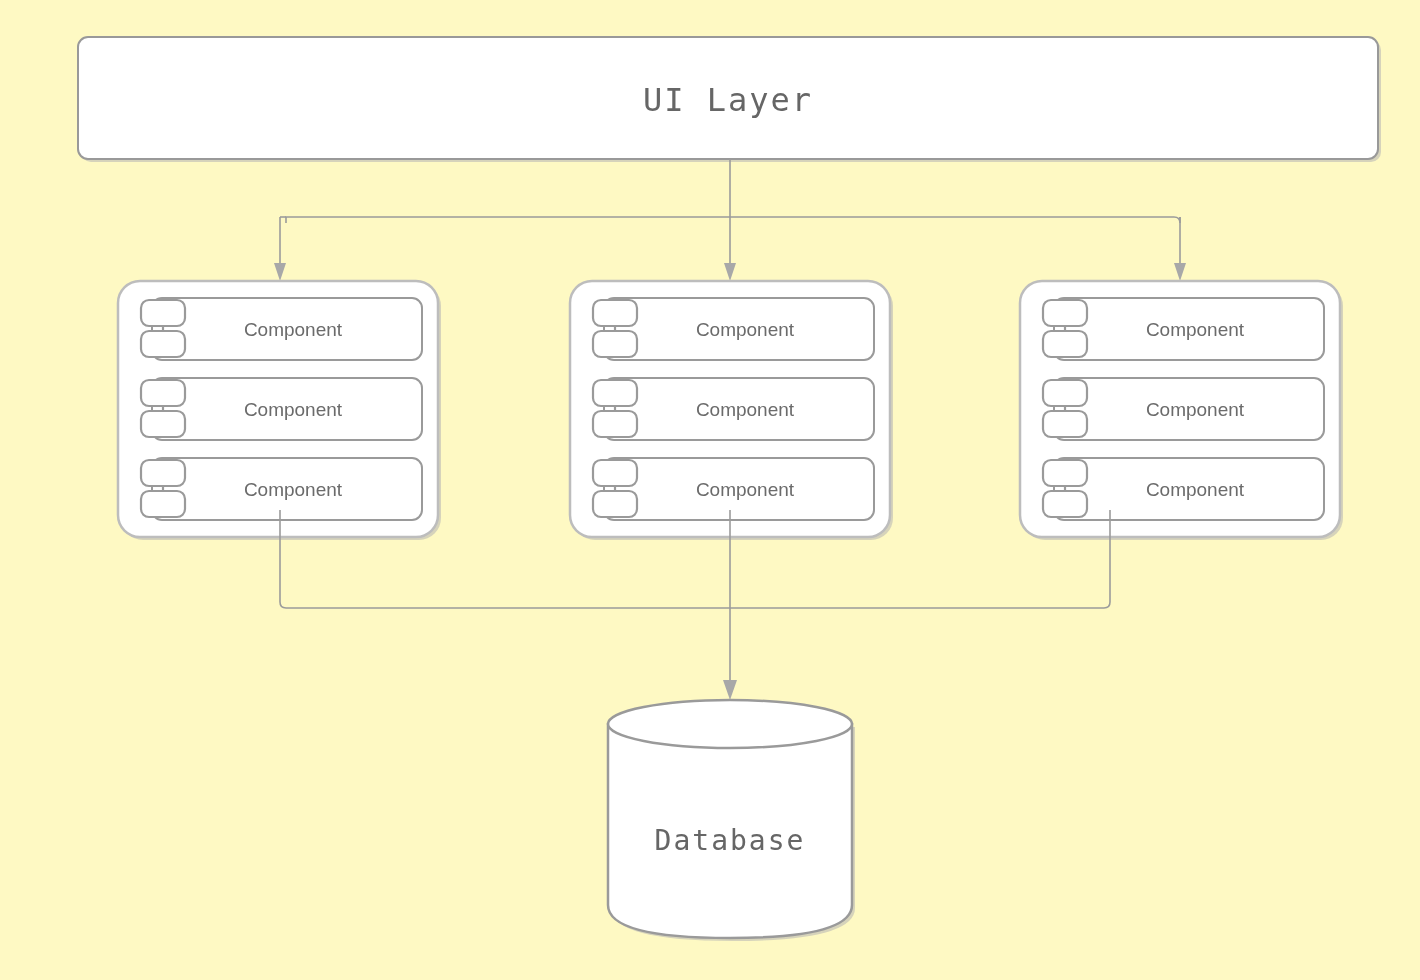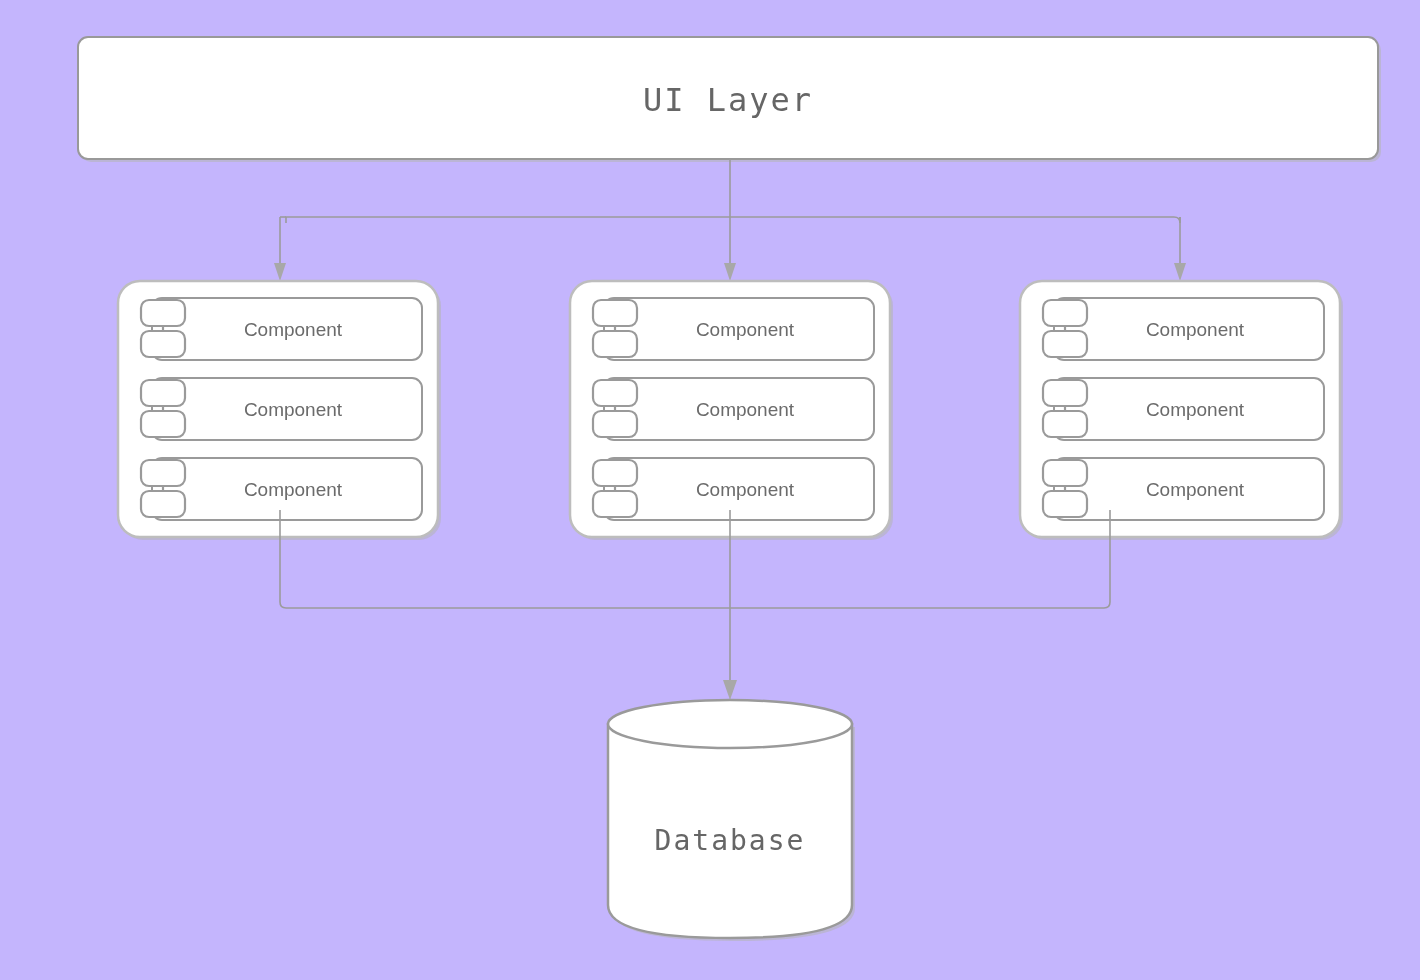--- a/index.html
+++ b/index.html
@@ -5,21 +5,21 @@
 <style>
   html, body {
     margin: 0;
     padding: 0;
     background: #000000;
   }
   #canvas {
     position: relative;
     width: 1420px;
     height: 980px;
-    background: #c4b5fd;
+    background: #fef9c3;
     overflow: hidden;
     font-family: "Liberation Sans", sans-serif;
   }
   #diagram-svg {
     position: absolute;
     top: 0;
     left: 0;
     width: 1420px;
     height: 980px;
   }

